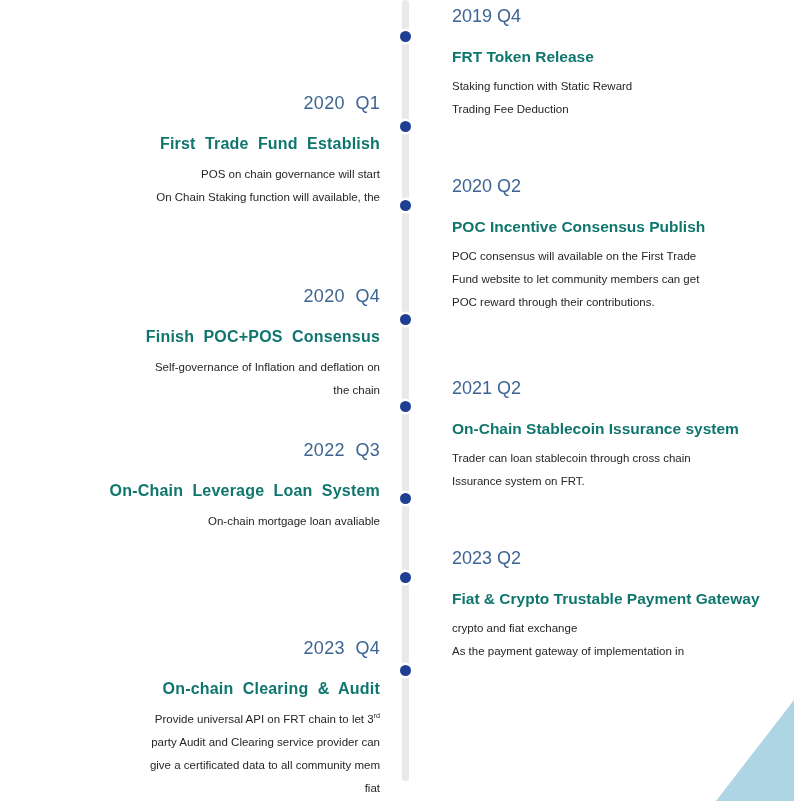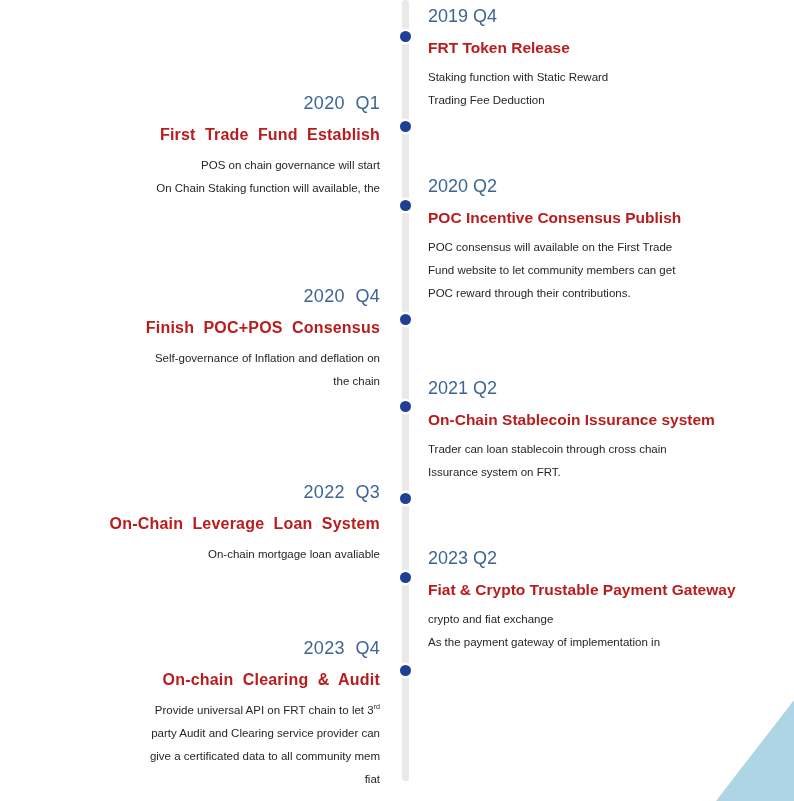--- a/index.html
+++ b/index.html
@@ -29,37 +29,37 @@
   .dot {
     position:absolute; left:400px;
     width:11px; height:11px; border-radius:50%;
     background:#1f3f94;
     box-shadow:0 0 0 2.5px rgba(255,255,255,0.95);
   }
 
   
   .entry { position:absolute; }
   .entry.left  { left:60px;  width:320px; text-align:right; }
-  .entry.right { left:428px; width:340px; text-align:left;  }
+  .entry.right { left:452px; width:340px; text-align:left;  }
 
   .year {
     color:#3d6593;
     font-size:18px;
     line-height:1.2;
     font-weight:400;
     white-space:pre;
   }
   .entry.left .year  { letter-spacing:0.3px; }
 
   .title {
-    color:#b91c1c;
+    color:#0f766e;
     font-weight:bold;
     font-size:16px;
     line-height:1.25;
-    margin-top:10px;
+    margin-top:19px;
     white-space:pre;
   }
   .entry.left .title { letter-spacing:0.2px; }
   .entry.right .title { font-size:15.5px; }
 
   .desc {
     color:#262626;
     font-size:11.5px;
     line-height:23px;
     margin-top:9px;
@@ -126,21 +126,21 @@
 
   <div class="entry right" style="top:378px;">
     <div class="year">2021 Q2</div>
     <div class="title">On-Chain Stablecoin Issurance system</div>
     <div class="desc">
       <span class="ln">Trader can loan stablecoin through cross chain</span>
       <span class="ln">Issurance system on FRT.</span>
     </div>
   </div>
 
-  <div class="entry left" style="top:482px;">
+  <div class="entry left" style="top:440px;">
     <div class="year">2022  Q3</div>
     <div class="title">On-Chain  Leverage  Loan  System</div>
     <div class="desc">
       <span class="ln last">On-chain  mortgage  loan  avaliable</span>
     </div>
   </div>
 
   <div class="entry right" style="top:548px;">
     <div class="year">2023 Q2</div>
     <div class="title">Fiat &amp; Crypto Trustable Payment Gateway</div>

